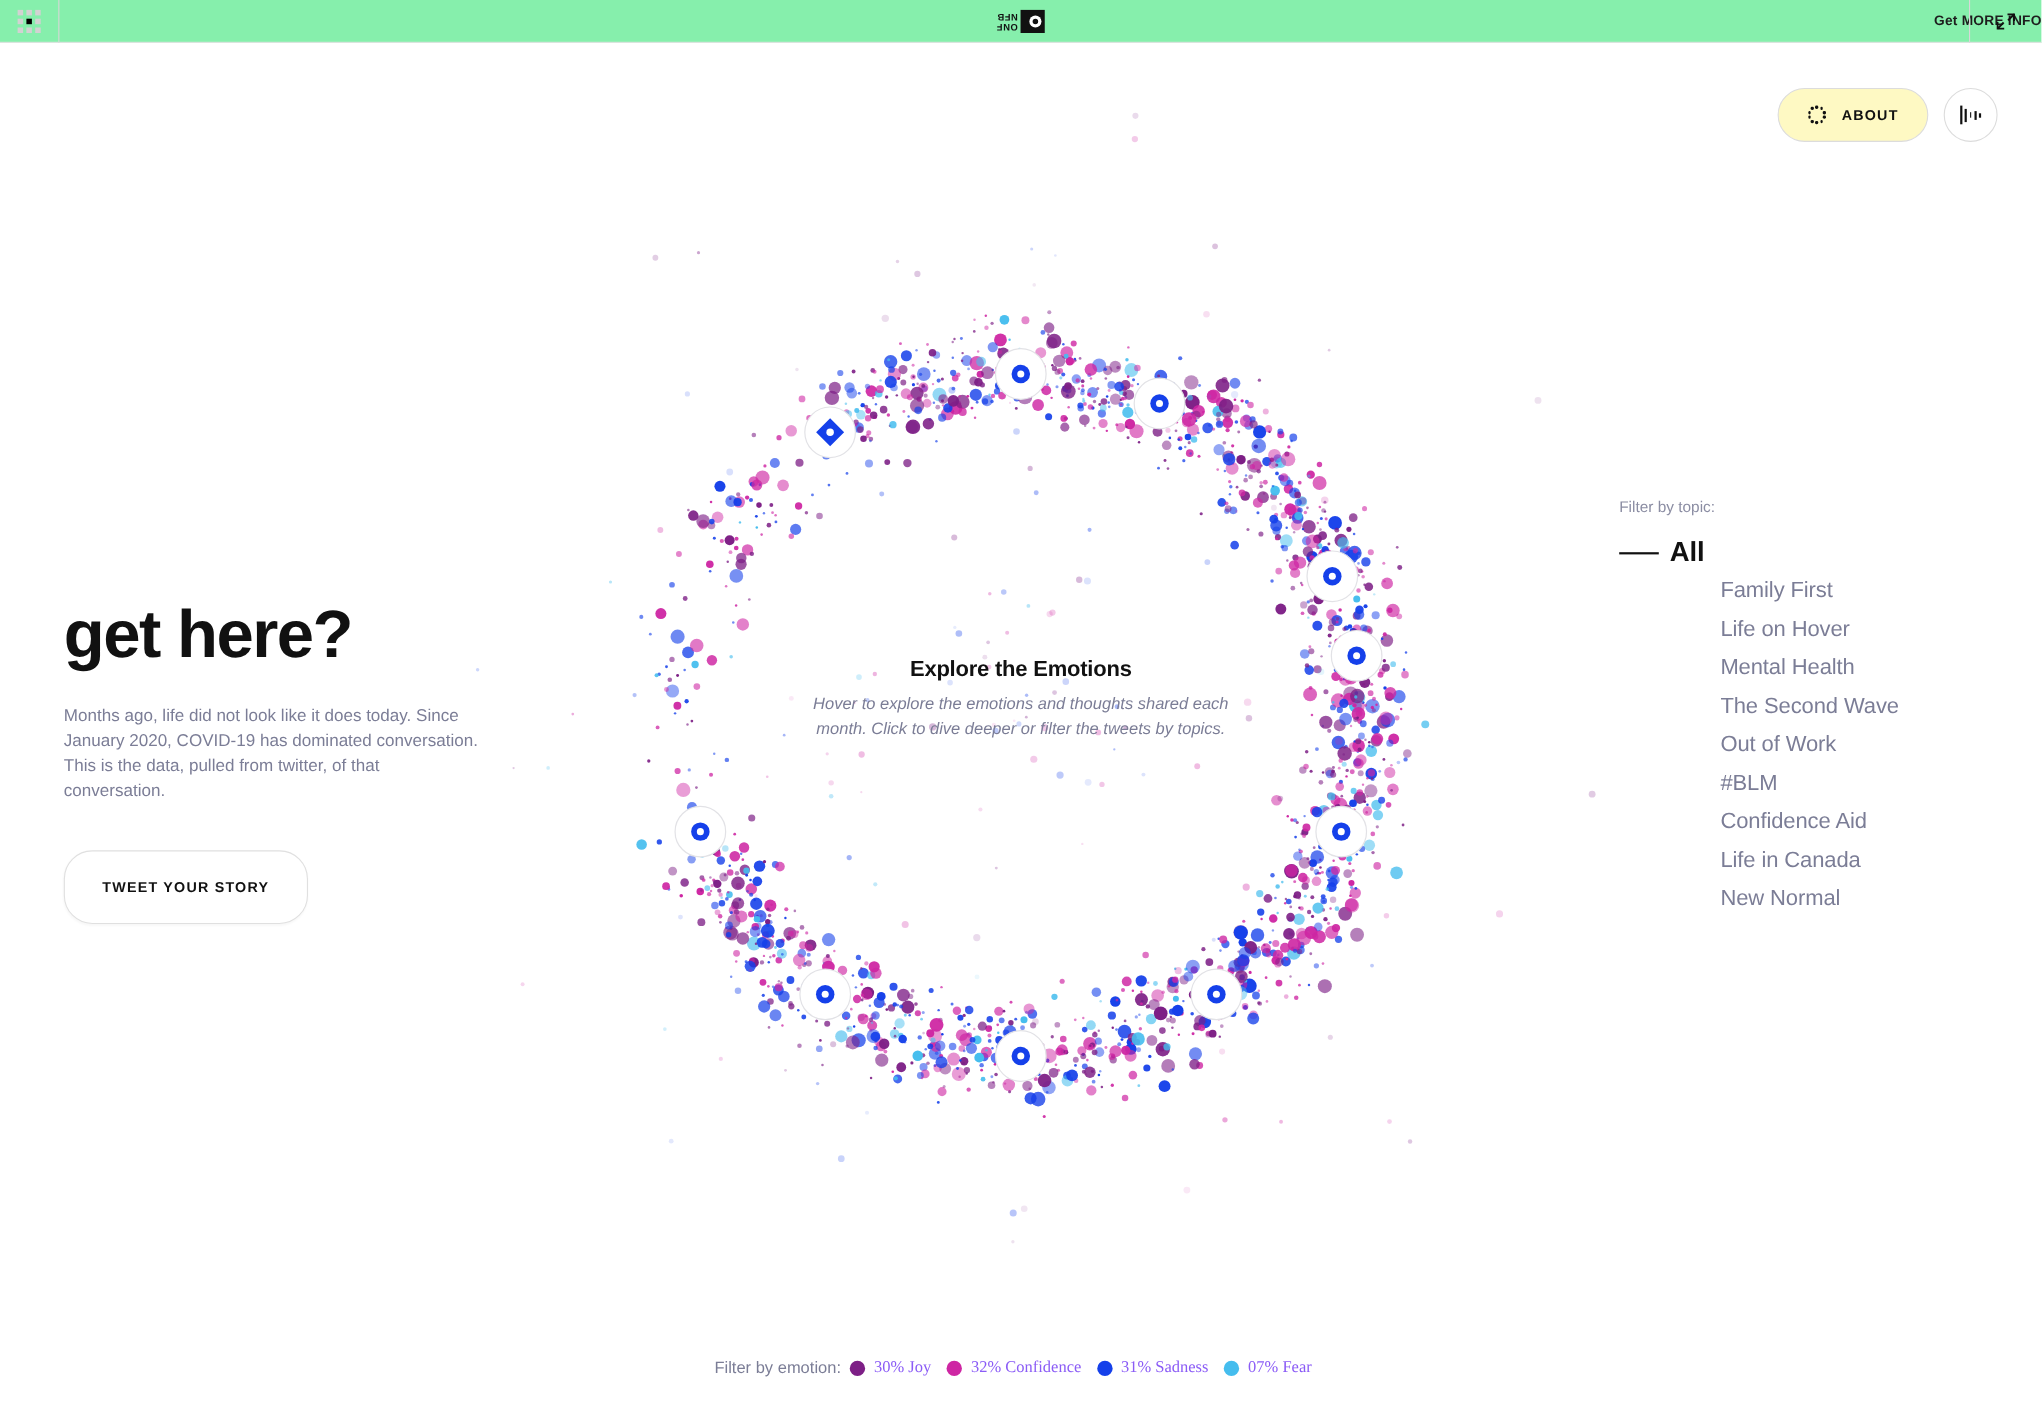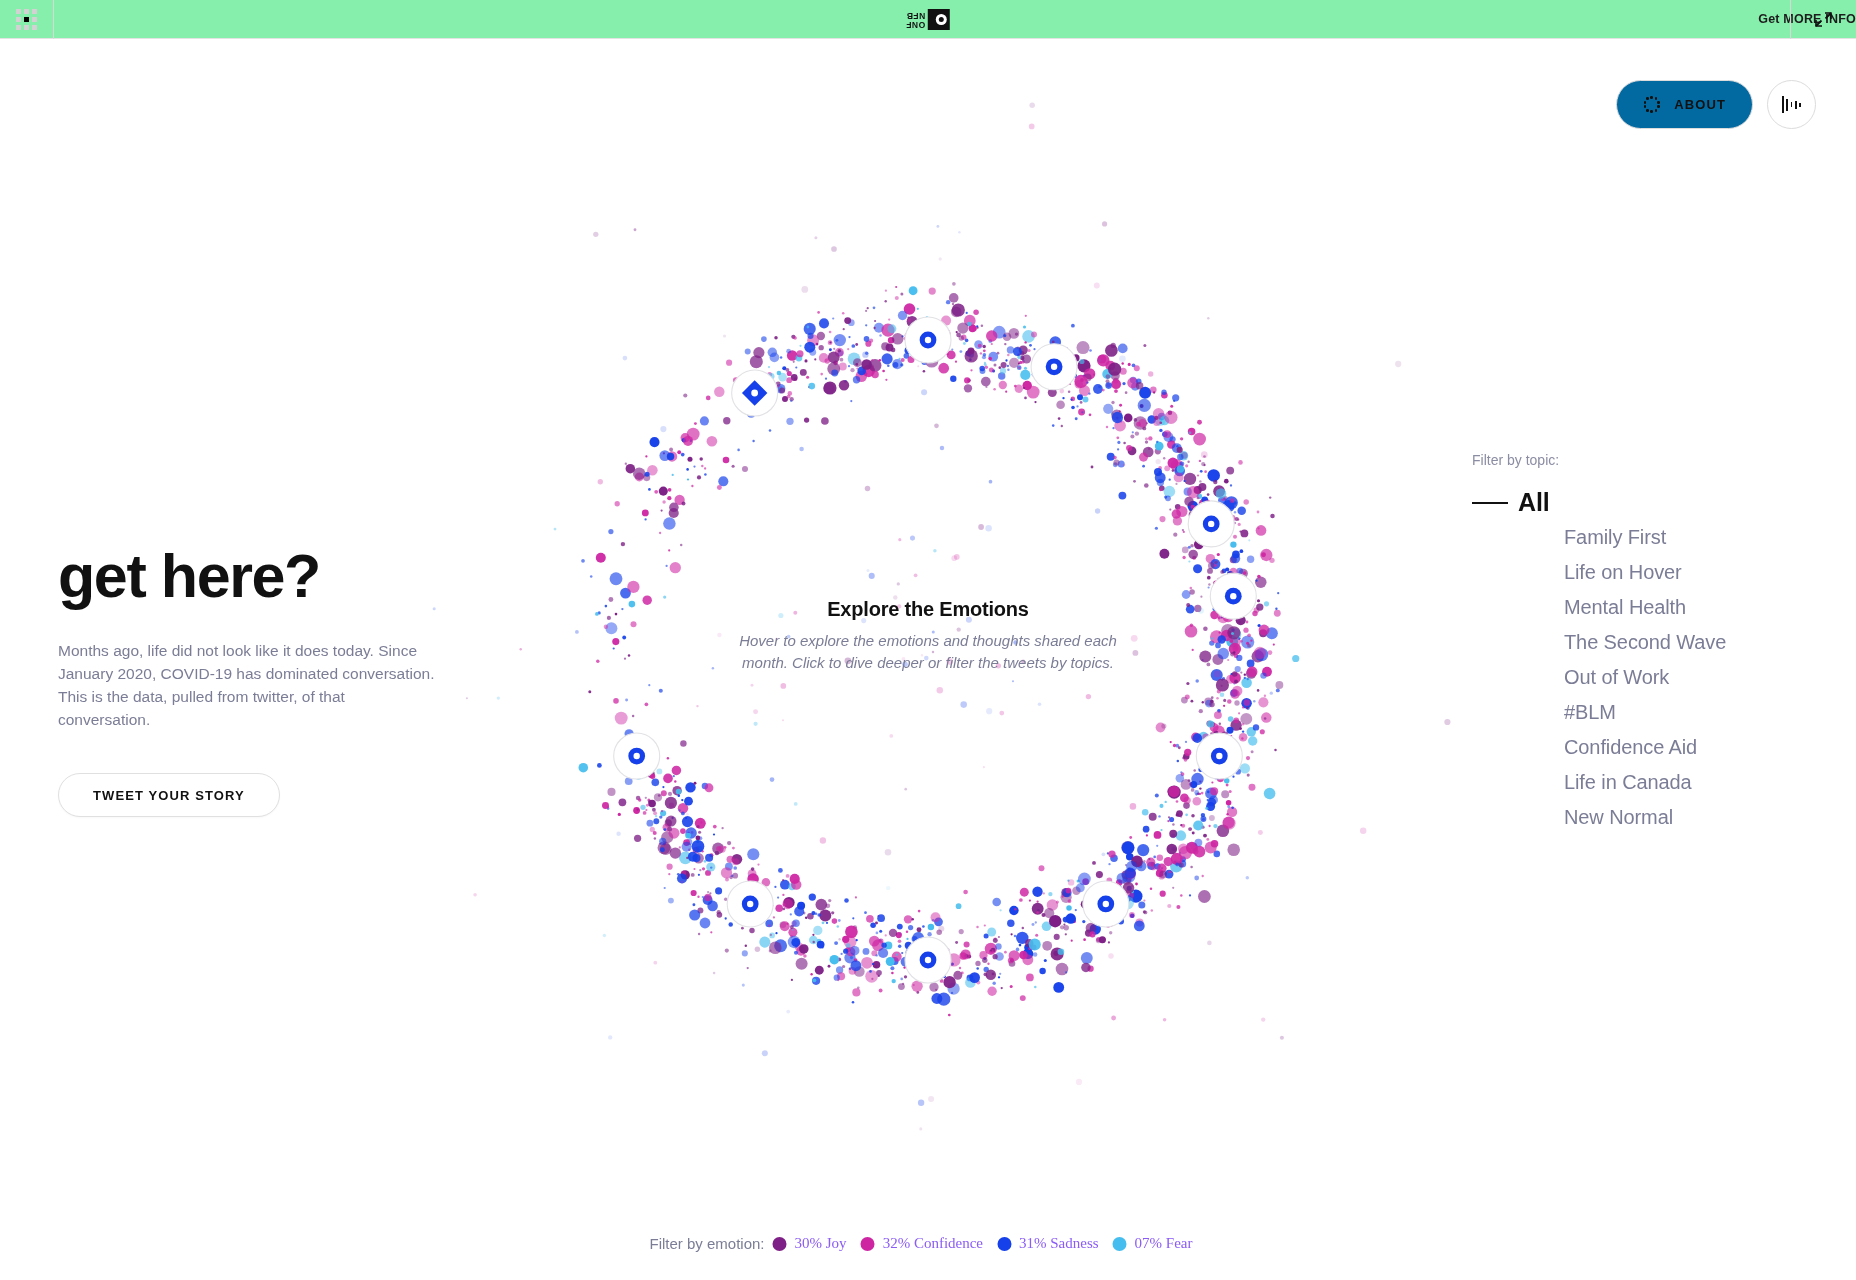--- a/index.html
+++ b/index.html
@@ -67,21 +67,21 @@
   }
 
   
   .top-actions {
     position:absolute; top:80px; right:40px;
     display:flex; align-items:center; gap:14px; z-index:30;
   }
   .btn-about {
     height:49px; padding:0 26px;
     border:1px solid #dcdcdc; border-radius:26px;
-    background:#0369a1;
+    background:#fef9c3;
     display:flex; align-items:center; gap:14px;
     cursor:pointer;
   }
   .btn-about span.lbl {
     font-size:13px; font-weight:700; letter-spacing:1.1px; color:#111;
   }
   .dotcircle { width:17px; height:17px; position:relative; }
   .dotcircle i {
     position:absolute; width:2.6px; height:2.6px; border-radius:50%; background:#111;
   }
@@ -98,21 +98,21 @@
     font-size:61px; line-height:74px; font-weight:700;
     letter-spacing:-1.4px; color:#111;
   }
   .hero p {
     margin-top:26px;
     font-size:15.5px; line-height:23px; color:#7b7d96; font-weight:400;
     max-width:380px;
   }
   .btn-tweet {
     margin-top:42px;
-    height:44px; padding:0 34px;
+    height:67px; padding:0 34px;
     border:1px solid #e0e0e0; border-radius:26px; background:#fff;
     display:inline-flex; align-items:center;
     font-size:13px; font-weight:700; letter-spacing:1.1px; color:#111;
     cursor:pointer;
     box-shadow:0 1px 2px rgba(0,0,0,.03);
   }
 
   
   .viz { position:absolute; left:0; top:0; width:1856px; height:1280px; z-index:10; }
   .viz svg { display:block; }

